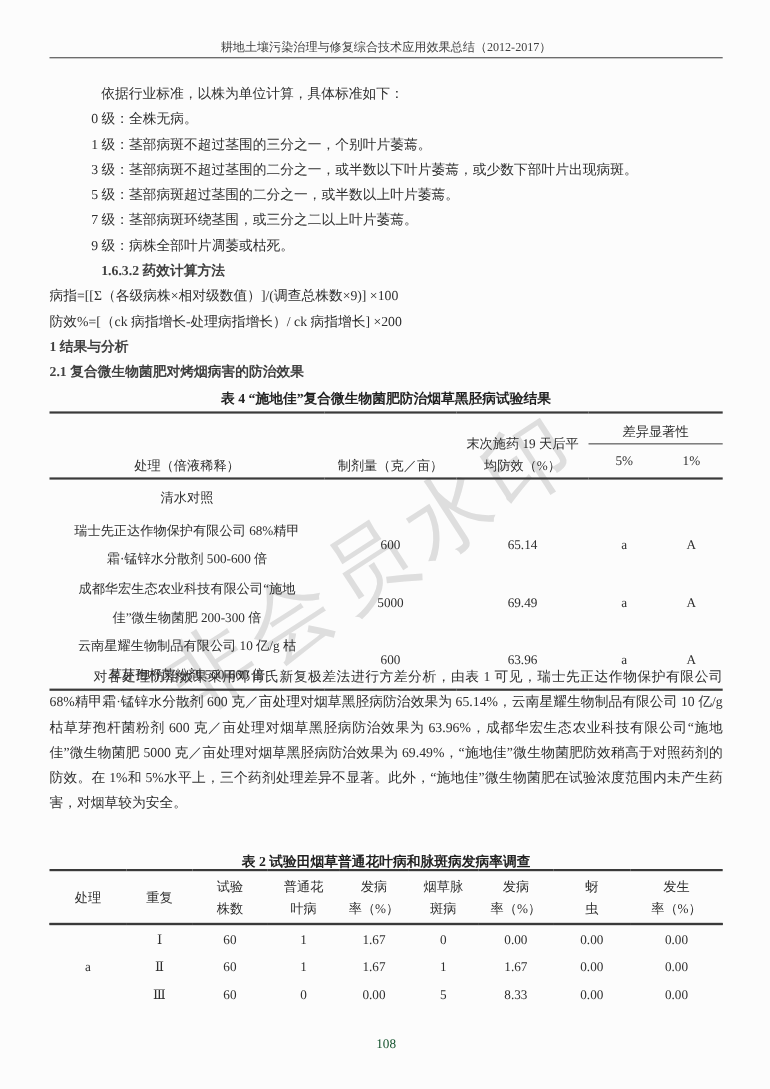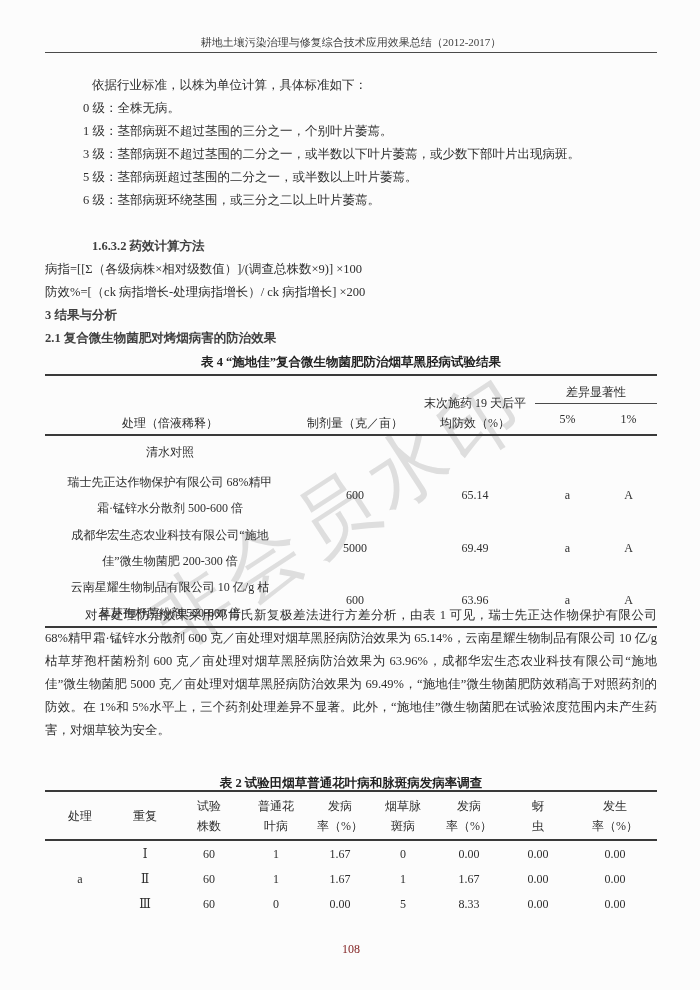--- a/index.html
+++ b/index.html
@@ -46,43 +46,44 @@
   .t1 tr.r1 td{height:32px;}
   .t1 tr.r2 td{height:54px;}
   .t1 tr.r3 td{height:52px;}
   .t1 tr.r4 td{height:52px;margin-top:28px;}
   .t2{top:790px;left:45px;width:612px;}
   .t2 table{width:612px;border-top:2px solid #3a3a3a;}
   .t2 thead{border-bottom:2px solid #3a3a3a;margin-top:46px;}
   .t2 thead th{height:47px;}
   .t2 tbody td{height:25px;}
   
-  .pg-num{top:942px;left:45px;width:612px;text-align:center;font-size:12px;color:#7f1d1d;}
+  .pg-num{top:942px;left:45px;width:612px;text-align:center;font-size:12px;color:#14532d;}
 </style>
 </head>
 <body>
 
 <div class="page">
 
   <div class="watermark">非会员水印</div>
 
   <div class="z pg-header">耕地土壤污染治理与修复综合技术应用效果总结（2012-2017）</div>
   <div class="z pg-header-rule"></div>
 
   <div class="z bline indent1" style="top:74px">依据行业标准，以株为单位计算，具体标准如下：</div>
   <div class="z bline indent2" style="top:97px">0 级：全株无病。</div>
   <div class="z bline indent2" style="top:120px">1 级：茎部病斑不超过茎围的三分之一，个别叶片萎蔫。</div>
   <div class="z bline indent2" style="top:143px">3 级：茎部病斑不超过茎围的二分之一，或半数以下叶片萎蔫，或少数下部叶片出现病斑。</div>
   <div class="z bline indent2" style="top:166px">5 级：茎部病斑超过茎围的二分之一，或半数以上叶片萎蔫。</div>
-  <div class="z bline indent2" style="top:189px">6 级：茎部病斑环绕茎围，或三分之二以上叶片萎蔫。</div>
+  <div class="z bline indent2" style="top:189px">7 级：茎部病斑环绕茎围，或三分之二以上叶片萎蔫。</div>
+  <div class="z bline indent2" style="top:212px">9 级：病株全部叶片凋萎或枯死。</div>
 
   <div class="z bline indent1 bold" style="top:235px">1.6.3.2 药效计算方法</div>
   <div class="z bline flush" style="top:258px">病指=[[Σ（各级病株×相对级数值）]/(调查总株数×9)] ×100</div>
   <div class="z bline flush" style="top:281px">防效%=[（ck 病指增长-处理病指增长）/ ck 病指增长] ×200</div>
-  <div class="z bline flush bold" style="top:304px">3 结果与分析</div>
+  <div class="z bline flush bold" style="top:304px">1 结果与分析</div>
   <div class="z bline flush bold" style="top:327px">2.1 复合微生物菌肥对烤烟病害的防治效果</div>
 
   <div class="z center-title" style="top:351px">表 4 “施地佳”复合微生物菌肥防治烟草黑胫病试验结果</div>
 
   <div class="z t1">
     <table>
       <colgroup>
           <col style="width:250px">
           <col style="width:120px">
           <col style="width:120px">

